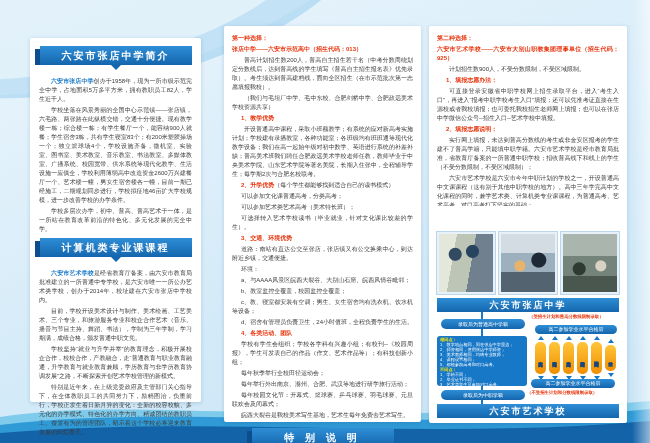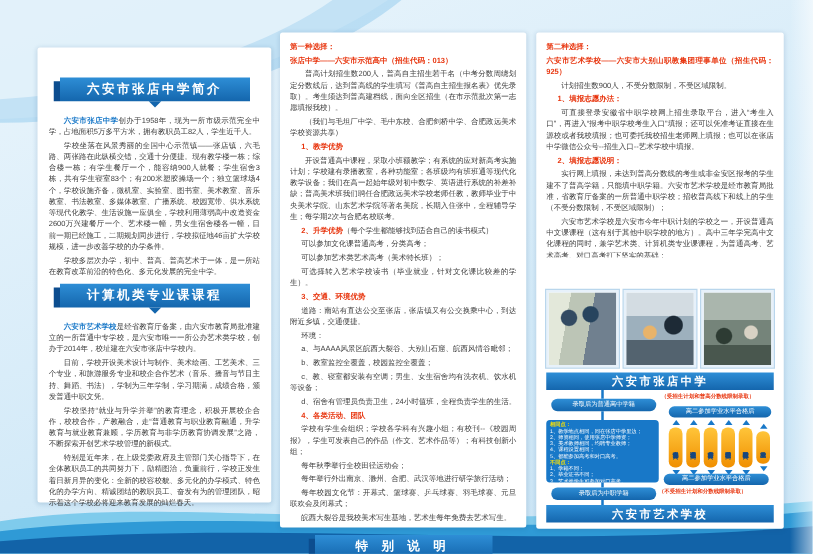--- a/index.html
+++ b/index.html
@@ -14,21 +14,21 @@
   .wave-tl { position:absolute; border-radius:50%; z-index:1; }
   .tl1 { left:-160px; top:-150px; width:560px; height:225px; background:rgba(255,255,255,.6); transform:rotate(-16deg); }
   .tl2 { left:-150px; top:-120px; width:520px; height:205px; background:rgba(135,198,236,.45); transform:rotate(-13deg); }
   .tl3 { left:-170px; top:-100px; width:480px; height:170px; background:rgba(255,255,255,.5); transform:rotate(-11deg); }
   .bottom-wave { position:absolute; left:0; bottom:0; width:650px; height:52px; z-index:1; }
   .edge-right { position:absolute; right:0; top:0; width:18px; height:100%;
     background:linear-gradient(90deg, rgba(255,255,255,0), rgba(255,255,255,.55)); z-index:5; }
   
   .panel { position:absolute; background:#fff; border-radius:2px; z-index:2;
     box-shadow:0 1px 4px rgba(25,80,130,.20); }
-  .p-left  { left:30px;  top:38px; width:187px; height:364px; padding:20px 9px; }
+  .p-left  { left:30px;  top:38px; width:171px; height:364px; padding:4px 9px; }
   .p-mid   { left:224px; top:26px; width:197px; height:396px; padding:8px 8px; }
   .p-right { left:429px; top:26px; width:198px; height:397px; padding:8px 8px; position:absolute; }
   
   .sec-header { position:relative; margin:4px auto 12px; width:152px; height:19px;
     background:linear-gradient(180deg,#2e8ed6,#1466ad); color:#fff; font-weight:bold;
     font-size:10px; line-height:19px; text-align:center; letter-spacing:2px; }
   .sec-header::before { content:""; position:absolute; left:-5px; top:3px; width:5px; height:16px;
     background:#0c4d8f; }
   .sec-header::after { content:""; position:absolute; left:50%; bottom:-5px; margin-left:-5px;
     width:0; height:0; border:5px solid transparent; border-top:5px solid #1466ad; border-bottom:0; }

